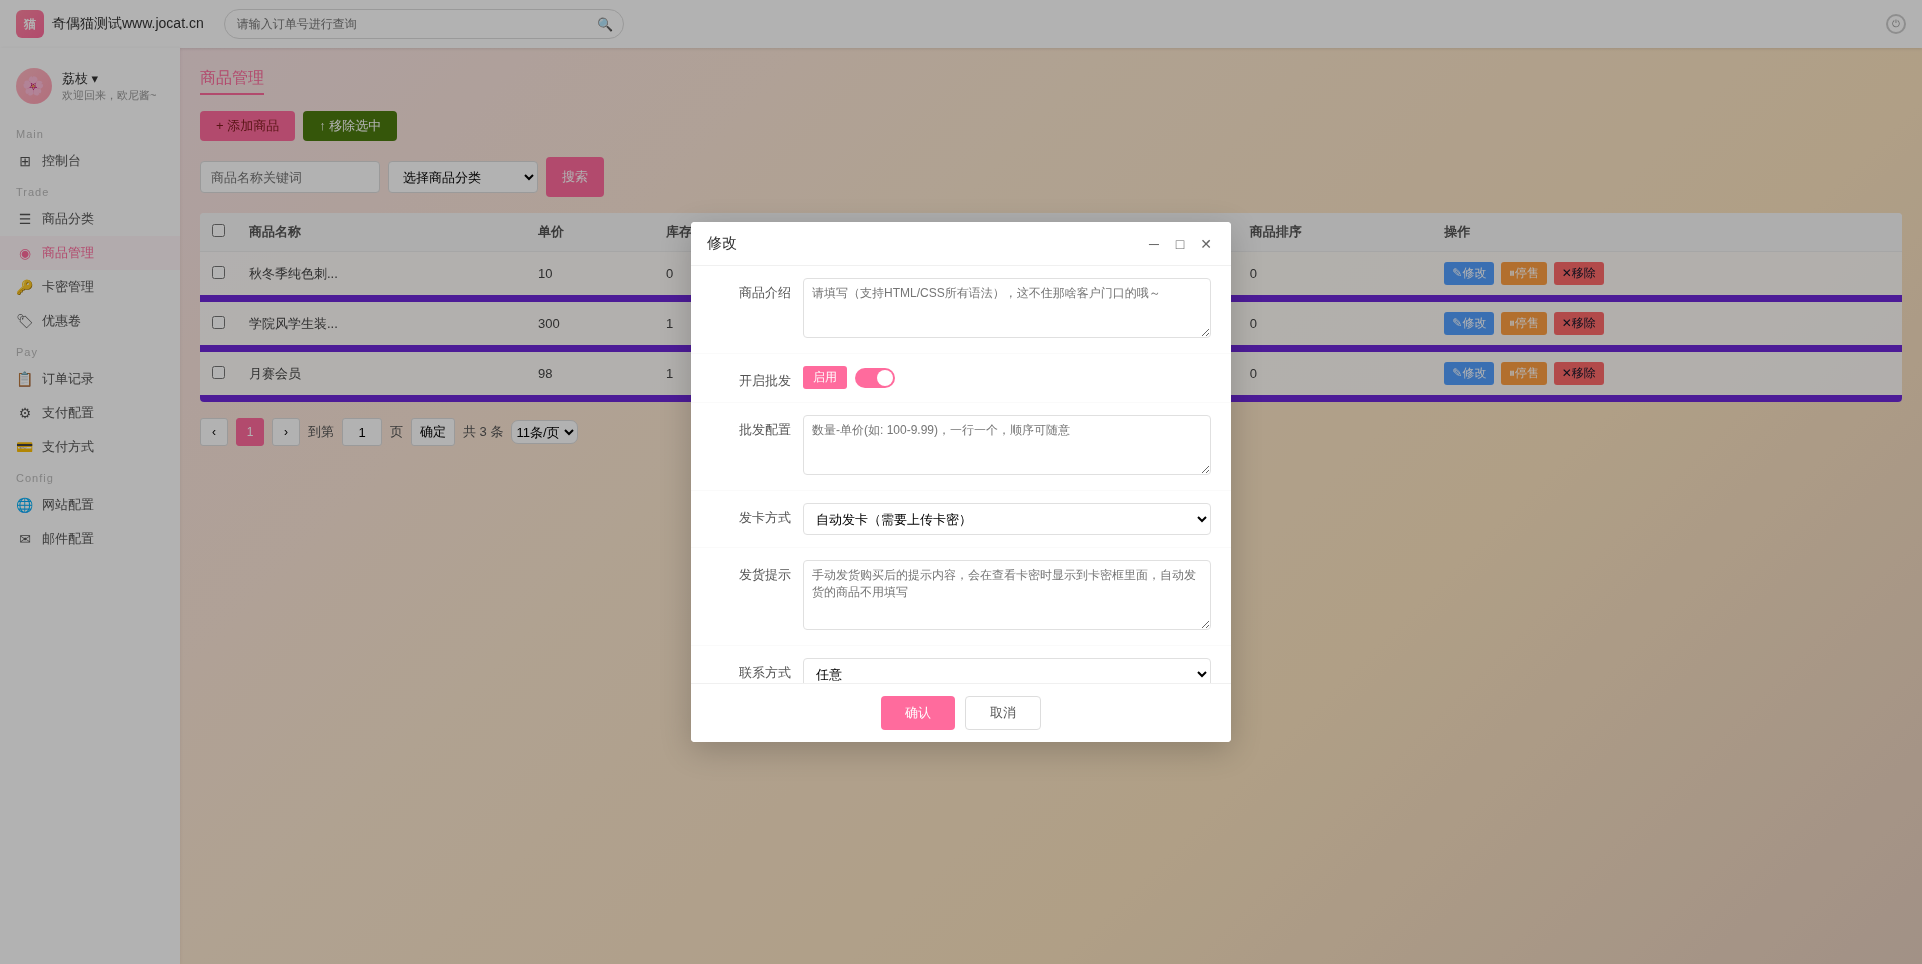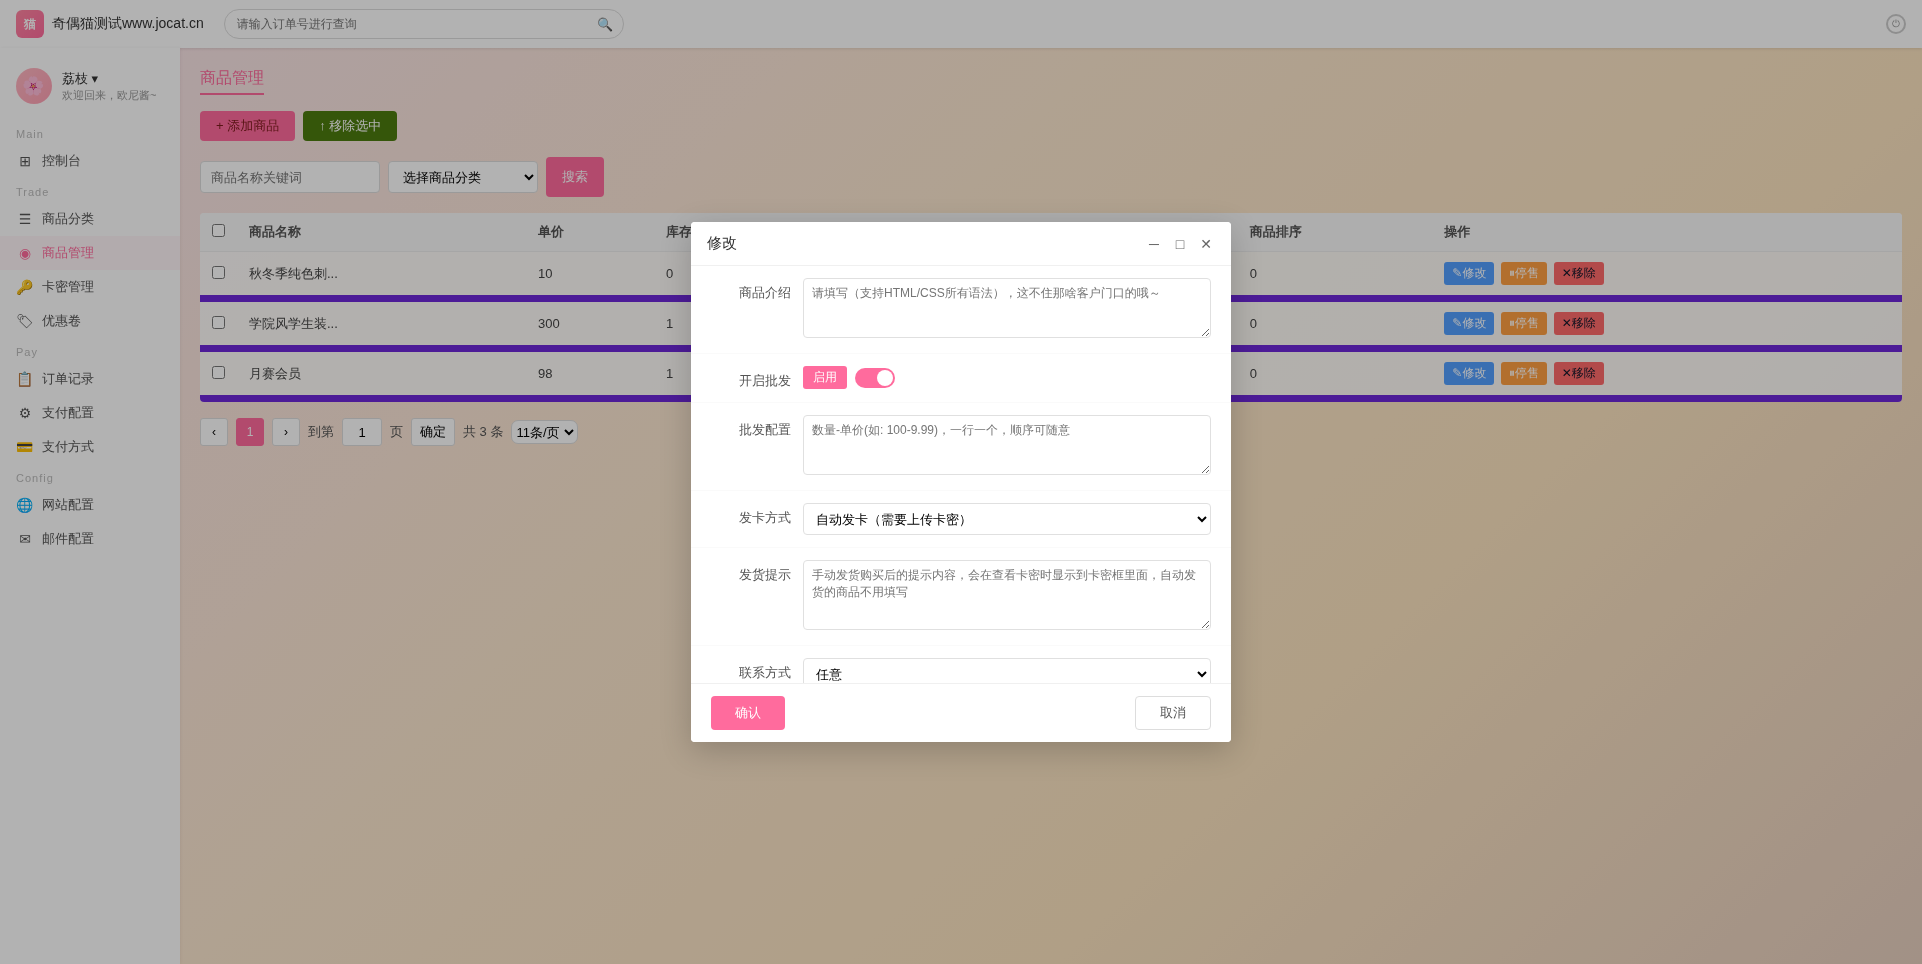--- a/index.html
+++ b/index.html
@@ -354,21 +354,21 @@
     .toggle-knob {
       position: absolute;
       width: 16px; height: 16px;
       background: white;
       border-radius: 50%;
       top: 2px; right: 2px;
       transition: 0.2s;
     }
 
     .modal-footer {
-      display: flex; justify-content: space-between;
+      display: flex; justify-content: center;
       padding: 12px 20px;
       gap: 10px;
       border-top: 1px solid #f0f0f0;
       background: #fff;
       border-radius: 0 0 4px 4px;
     }
     .btn-confirm {
       background: #ff6b9d; color: white;
       border: none; border-radius: 4px;
       padding: 7px 24px; cursor: pointer; font-size: 13px;

